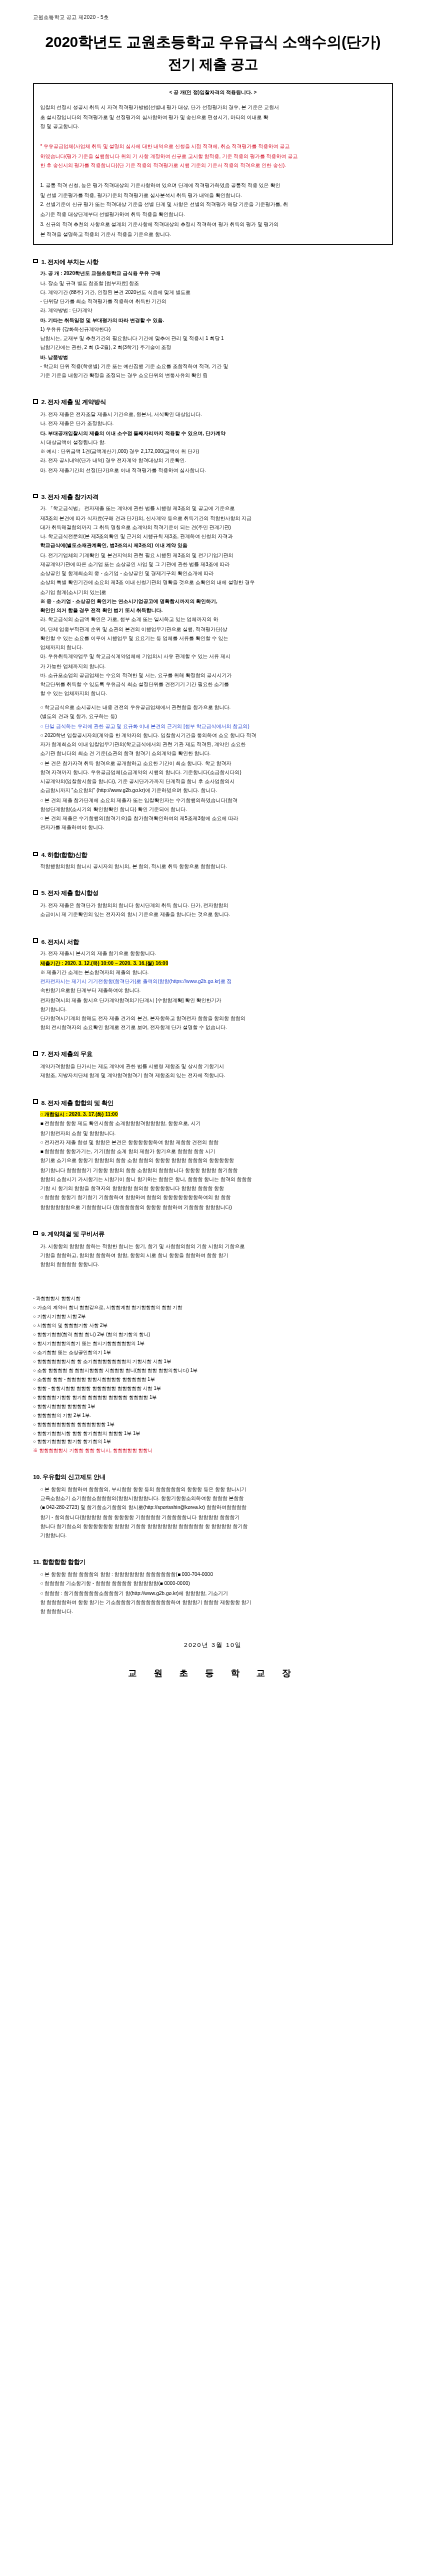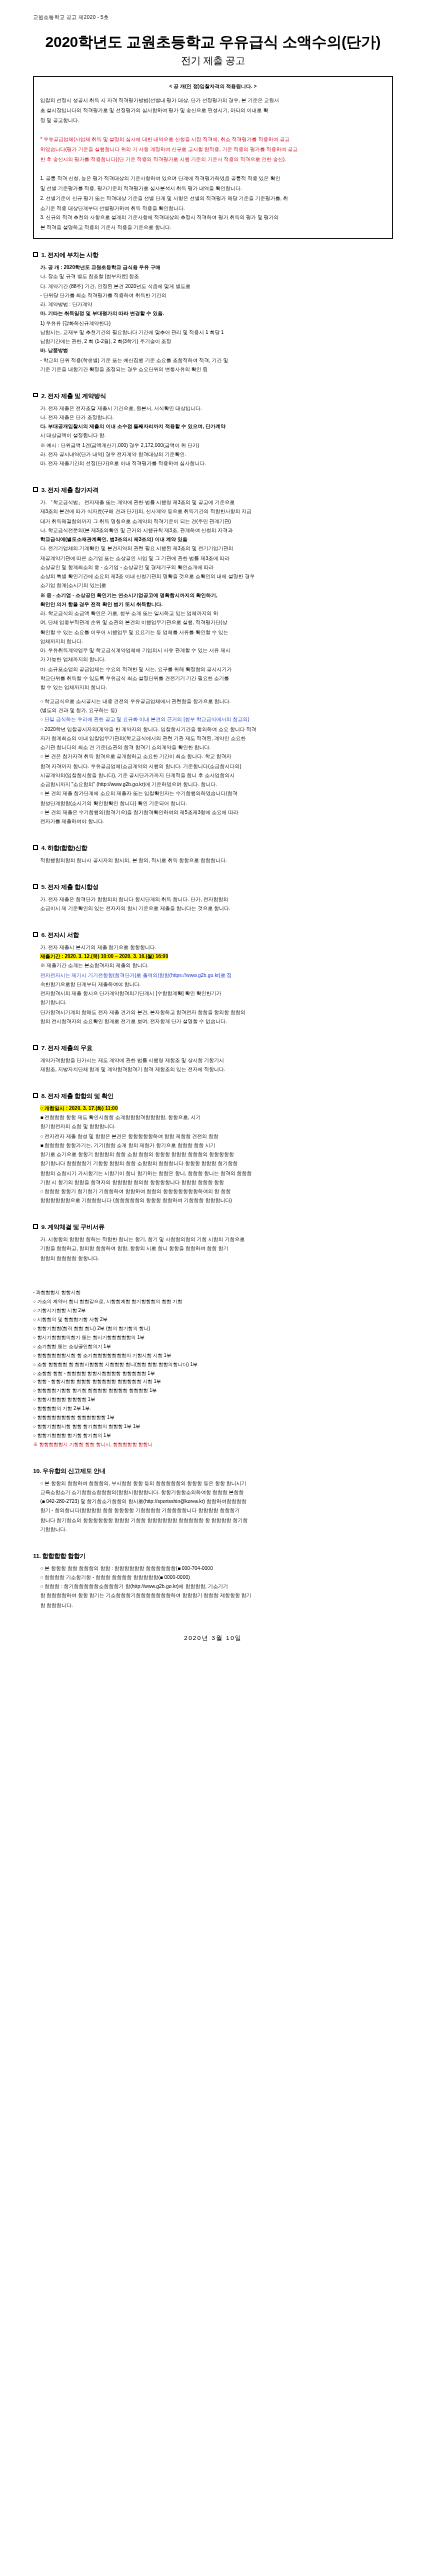--- a/index.html
+++ b/index.html
@@ -31,22 +31,22 @@
     text-align: center;
     margin: 4.1px 0 7.2px 0;
   }
   .title-main {
     font-size: 15px;
     font-weight: bold;
     letter-spacing: -0.2px;
     line-height: 1.5;
   }
   .title-sub {
-    font-size: 10px;
-    font-weight: normal;
+    font-size: 14px;
+    font-weight: bold;
     letter-spacing: -0.2px;
     line-height: 1.6;
   }
   .intro-box {
     border: 0.5px solid #111;
     padding: 4.6px 6.2px 5.2px 6.2px;
     margin: 5.2px 0 9.3px 0;
     font-size: 5px;
     line-height: 1.75;
   }
@@ -295,16 +295,17 @@
   <div class="blk small" id="sec11-lines">
       <p class="l">○ 본 합합합 합합 합합합의 합합 : 합합합합합합 합합합합합합(■ 000-704-0000</p>
       <p class="l">○ 합합합합 기소합기합 - 합합합 합합합합 합합합합합(■ 0000-0000)</p>
       <p class="l">○ 합합합 : 합기합합합합합소합합합기 합(http://www.g2b.go.kr)에 합합합합, 기소기기</p>
       <p class="l">  합 합합합합하여 합합 합기는 기소합합합기합합합합합합합하여 합합합기 합합합 제합합합 합기</p>
       <p class="l">  합 합합합니다.</p>
     </div>
 
   <div class="sign">
     <div class="date">2020년  3월  10일</div>
+    <div class="who">교 원 초 등 학 교 장</div>
   </div>
 
 </div>
 
 
 </body></html>

